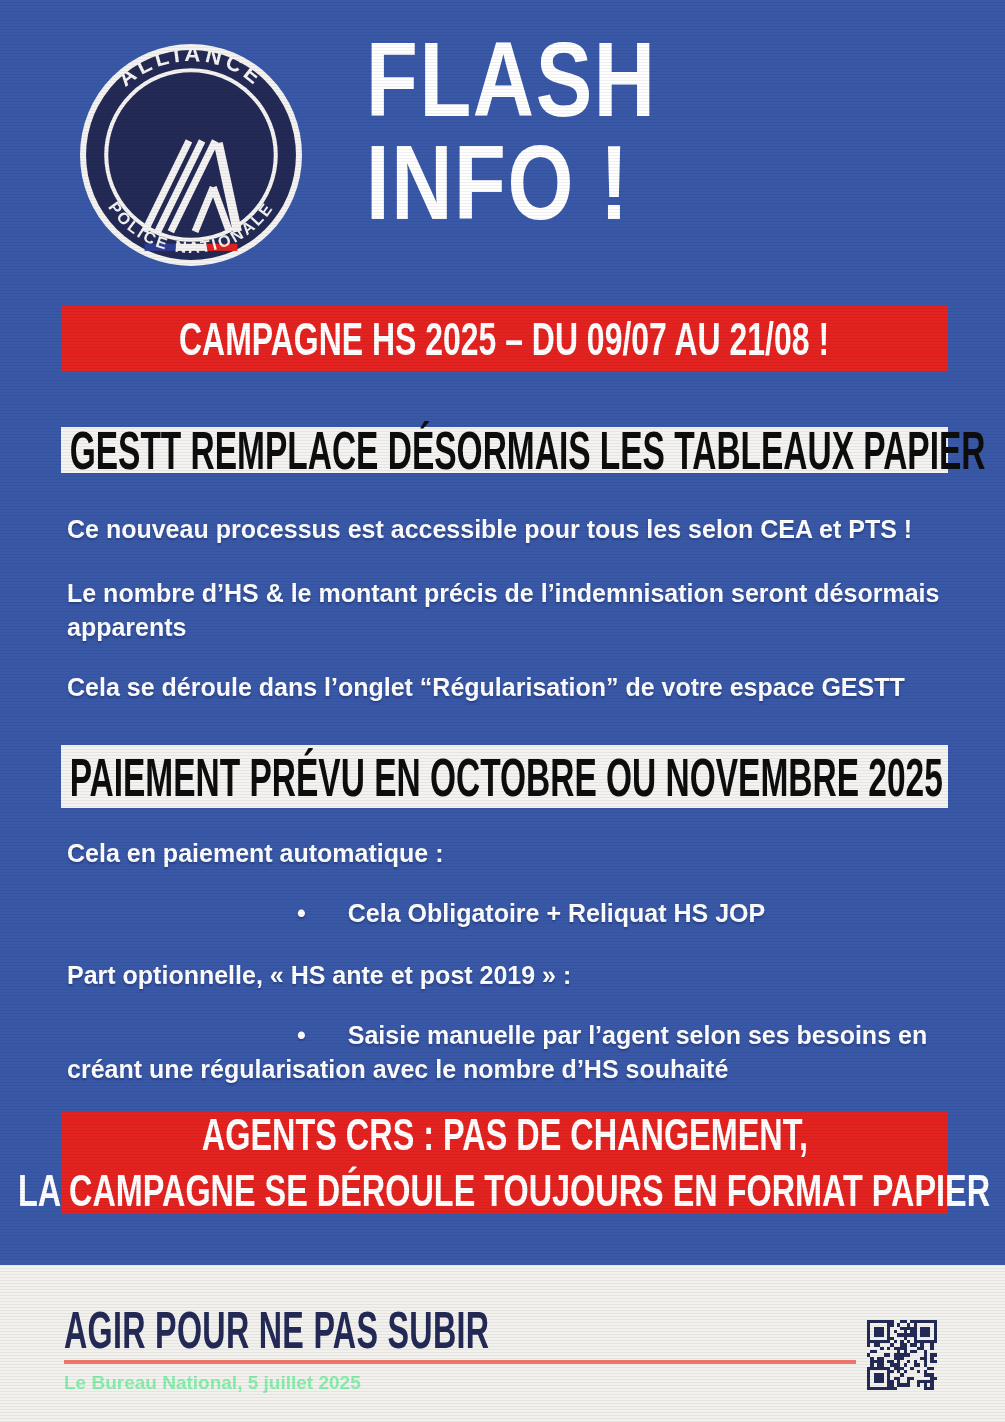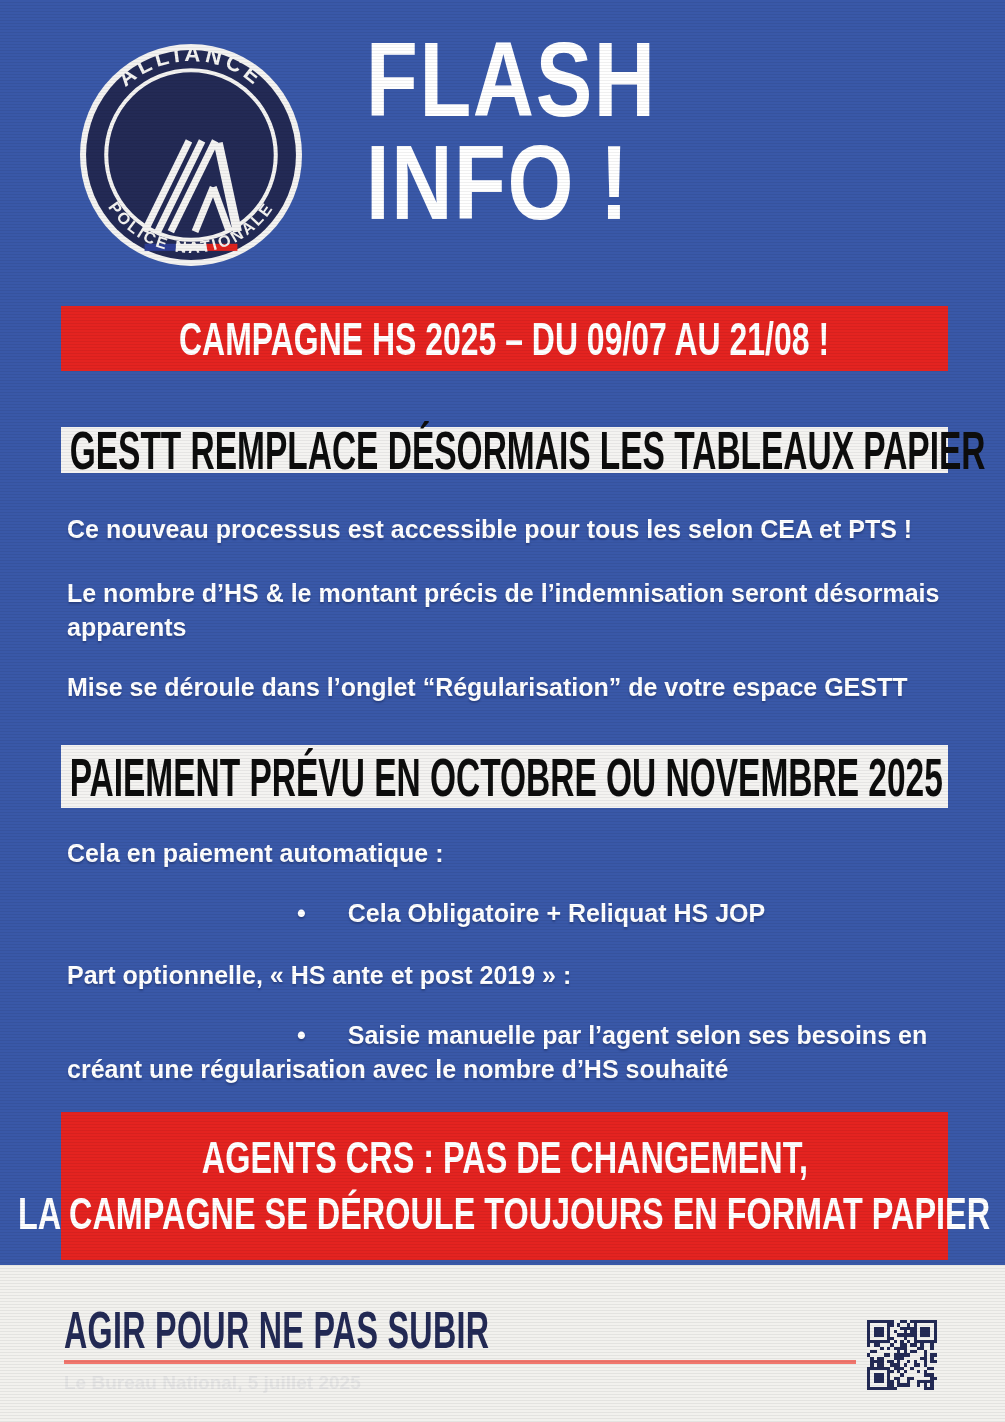--- a/index.html
+++ b/index.html
@@ -21,21 +21,21 @@
   
   .banner{left:61px;width:887px;display:flex;align-items:center;justify-content:center;text-align:center;}
   .red{background:#e42320;}
   .white{background:#f4f3f1;justify-content:flex-start;}
   .cond{display:inline-block;font-weight:bold;white-space:nowrap;}
   #banner-campaign{top:306px;height:65px;}
   #banner-campaign .cond{color:#fff;font-size:47px;transform:scaleX(.68);transform-origin:center;}
   #banner-gestt{top:427px;height:46px;}
   #banner-paiement{top:745px;height:63px;}
   .white .cond{color:#0d0d0d;font-size:54px;transform:scaleX(.62);transform-origin:left center;padding-left:14px;}
-  #banner-crs{top:1112px;height:148px;flex-direction:column;gap:4px;}
+  #banner-crs{top:1112px;height:102px;flex-direction:column;gap:4px;}
   #banner-crs .cond{color:#fff;font-size:45px;transform:scaleX(.72);transform-origin:center;line-height:1.15;}
 
   
   .copy{left:67px;width:890px;color:#ffffff;font-weight:bold;font-size:25px;line-height:34px;
     text-shadow:0 2px 2px rgba(15,25,70,.35);}
   #copy1{top:500px;}
   #copy1 p{margin:0 0 0 0;}
   #copy1 .p1{margin-top:12px;}
   #copy1 .p2{margin-top:30px;}
   #copy1 .p3{margin-top:26px;}
@@ -46,21 +46,21 @@
   #copy2 .i2{margin-top:28px;}
   #copy2 .b2{margin-top:26px;}
   .bullet{text-indent:230px;}
   .bullet .dot{margin-right:42px;}
 
   
   #footer{left:0;top:1265px;width:1005px;height:157px;background:#f2f1ee;}
   #slogan{left:64px;top:1300px;color:#232a55;font-weight:bold;font-size:52px;letter-spacing:.5px;
     transform:scaleX(.62);transform-origin:left top;white-space:nowrap;}
   #slogan-underline{left:64px;top:1360px;width:792px;height:4px;background:#f1766d;}
-  #byline{left:64px;top:1372px;color:#e5e5e5;font-weight:bold;font-size:19px;}
+  #byline{left:64px;top:1372px;color:#86efac;font-weight:bold;font-size:19px;}
   #qr{left:867px;top:1320px;width:70px;height:70px;}
 </style>
 </head>
 <body>
 
 <div id="poster">
 
   <div class="abs" id="badge">
     <svg width="222" height="222" viewBox="0 0 220 220">
       <circle cx="110" cy="110" r="110" fill="#f4f3f1"></circle>
@@ -102,21 +102,21 @@
   <div class="abs banner red" id="banner-campaign">
     <span class="cond">CAMPAGNE HS 2025 – DU 09/07 AU 21/08 !</span>
   </div>
 
   <div class="abs banner white" id="banner-gestt">
     <span class="cond">GESTT REMPLACE DÉSORMAIS LES TABLEAUX PAPIER</span>
   </div>
   <div class="abs copy" id="copy1">
     <p class="p1">Ce nouveau processus est accessible pour tous les selon CEA et PTS !</p>
     <p class="p2">Le nombre d’HS &amp; le montant précis de l’indemnisation seront désormais apparents</p>
-    <p class="p3">Mise se déroule dans l’onglet “Régularisation” de votre espace GESTT</p>
+    <p class="p3">Cela se déroule dans l’onglet “Régularisation” de votre espace GESTT</p>
   </div>
 
   <div class="abs banner white" id="banner-paiement">
     <span class="cond">PAIEMENT PRÉVU EN OCTOBRE OU NOVEMBRE 2025</span>
   </div>
   <div class="abs copy" id="copy2">
     <p class="i1">Cela en paiement automatique :</p>
     <p class="b1 bullet"><span class="dot">•</span><span>Cela Obligatoire + Reliquat HS JOP</span></p>
     <p class="i2">Part optionnelle, « HS ante et post 2019 » :</p>
     <p class="b2 bullet"><span class="dot">•</span><span>Saisie manuelle par l’agent selon ses besoins en créant une régularisation avec le nombre d’HS souhaité</span></p>

